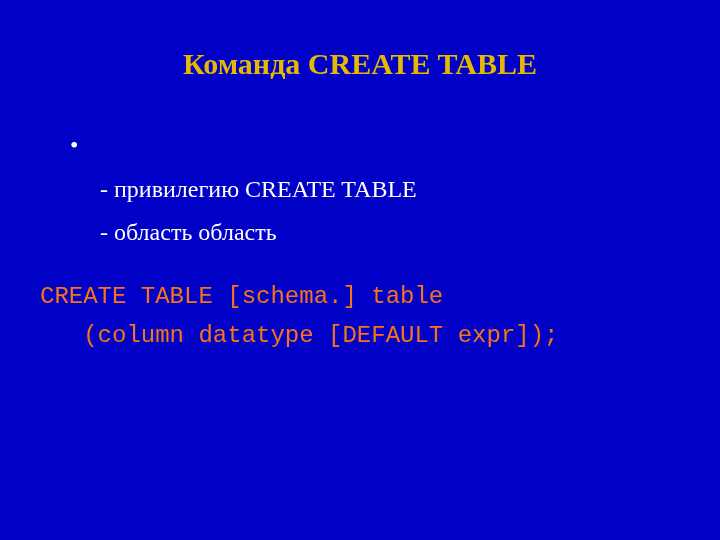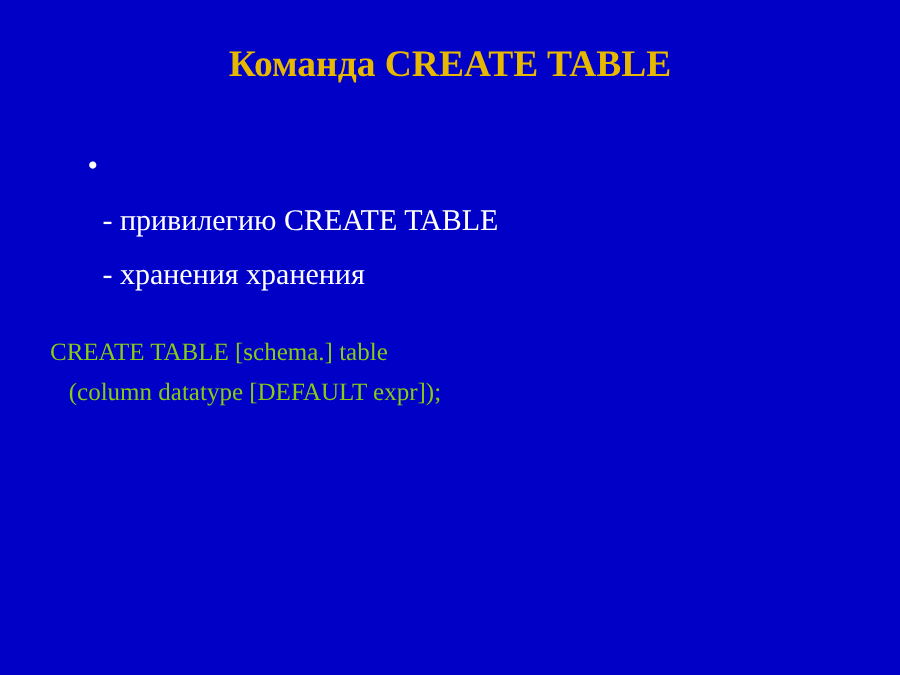--- a/index.html
+++ b/index.html
@@ -17,21 +17,21 @@
     .slide {
       width: 100%;
       height: 100%;
       padding: 30px 40px;
     }
     .title {
       color: #e6b800;
       font-size: 30px;
       font-weight: bold;
       text-align: center;
-      margin-top: 5px;
+      margin-top: 17px;
       margin-bottom: 50px;
     }
     .bullet-block {
       margin-left: 30px;
       margin-bottom: 30px;
     }
     .bullet-line {
       color: #ffffff;
       font-size: 24px;
       display: flex;
@@ -43,42 +43,42 @@
       font-size: 24px;
       margin-right: 10px;
       line-height: 1.2;
     }
     .bullet-text {
       line-height: 1.3;
     }
     .sub-line {
       color: #ffffff;
       font-size: 24px;
-      margin-left: 12px;
+      margin-left: 30px;
       margin-bottom: 12px;
       line-height: 1.3;
     }
     .code-block {
-      color: #84cc16;
-      font-family: Liberation Serif, serif;
-      font-size: 20px;
+      color: #f97316;
+      font-family: Liberation Mono, monospace;
+      font-size: 24px;
       line-height: 1.6;
       margin-top: 10px;
       white-space: pre;
     }
   </style>
 </head>
 <body>
 
 <div class="slide">
   <h1 class="title">Команда CREATE TABLE</h1>
 
   <div class="bullet-block">
     <div class="bullet-line">
       <span class="bullet-dot">•</span>
     </div>
     <div class="sub-line">- привилегию CREATE TABLE</div>
-    <div class="sub-line">- хранения хранения</div>
+    <div class="sub-line">- область область</div>
   </div>
 
   <div class="code-block"><span>CREATE TABLE [schema.] table</span>
 <span>   (column datatype [DEFAULT expr]);</span></div>
 </div>
 
 </body></html>

